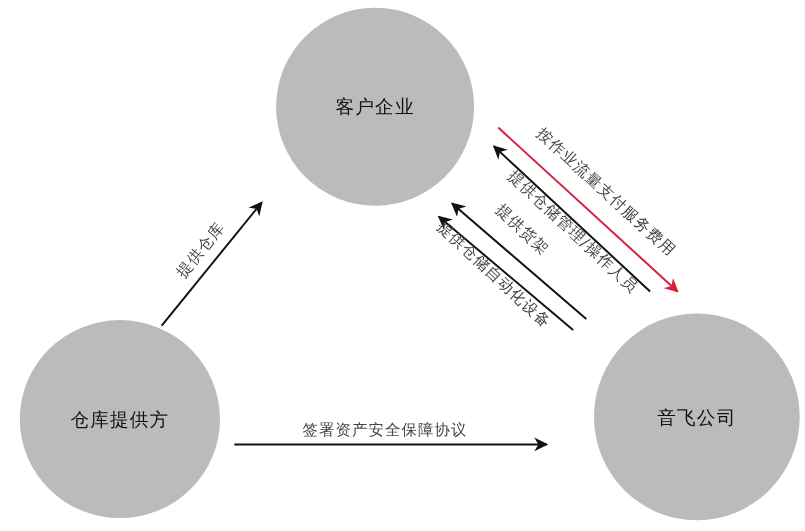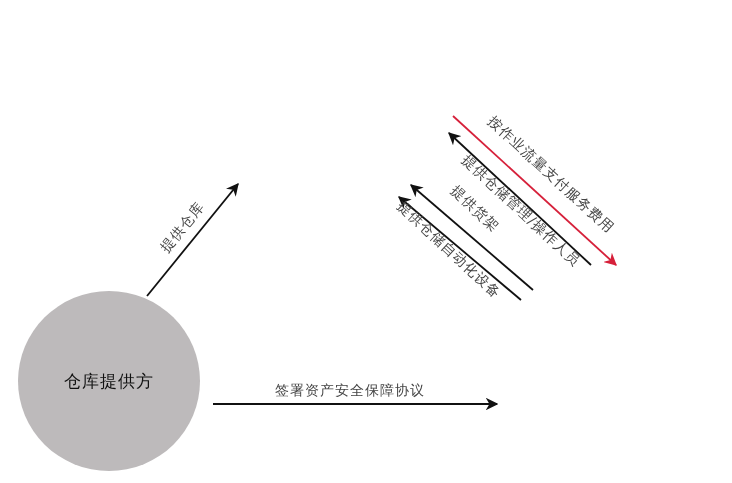--- a/index.html
+++ b/index.html
@@ -10,25 +10,31 @@
           display: flex; align-items: center; justify-content: center; }
   .node-label { font-size: 17px; color: #111111; letter-spacing: 1px; white-space: nowrap; }
   svg.arrows { position: absolute; left: 0; top: 0; width: 732px; height: 483px; overflow: visible; }
   .edge-label { font-size: 14px; fill: #444444; letter-spacing: 1px; }
 </style>
 </head>
 <body>
 
 <div class="stage">
 
+  <div class="node" style="left:251px; top:7px; width:180px; height:180px;">
+    <span class="node-label">客户企业</span>
+  </div>
 
   <div class="node" style="left:18px; top:291px; width:182px; height:180px;">
     <span class="node-label">仓库提供方</span>
   </div>
 
+  <div class="node" style="left:540px; top:285px; width:187px; height:188px;">
+    <span class="node-label">音飞公司</span>
+  </div>
 
   <svg class="arrows" viewBox="0 0 732 483">
     <defs>
       <marker id="ah-black" viewBox="0 0 10 10" refX="9" refY="5" markerWidth="7" markerHeight="7" orient="auto">
         <path d="M0,0 L10,5 L0,10 L3,5 z" fill="#111111"></path>
       </marker>
       <marker id="ah-red" viewBox="0 0 10 10" refX="9" refY="5" markerWidth="7" markerHeight="7" orient="auto">
         <path d="M0,0 L10,5 L0,10 L3,5 z" fill="#d6203a"></path>
       </marker>
     </defs>

